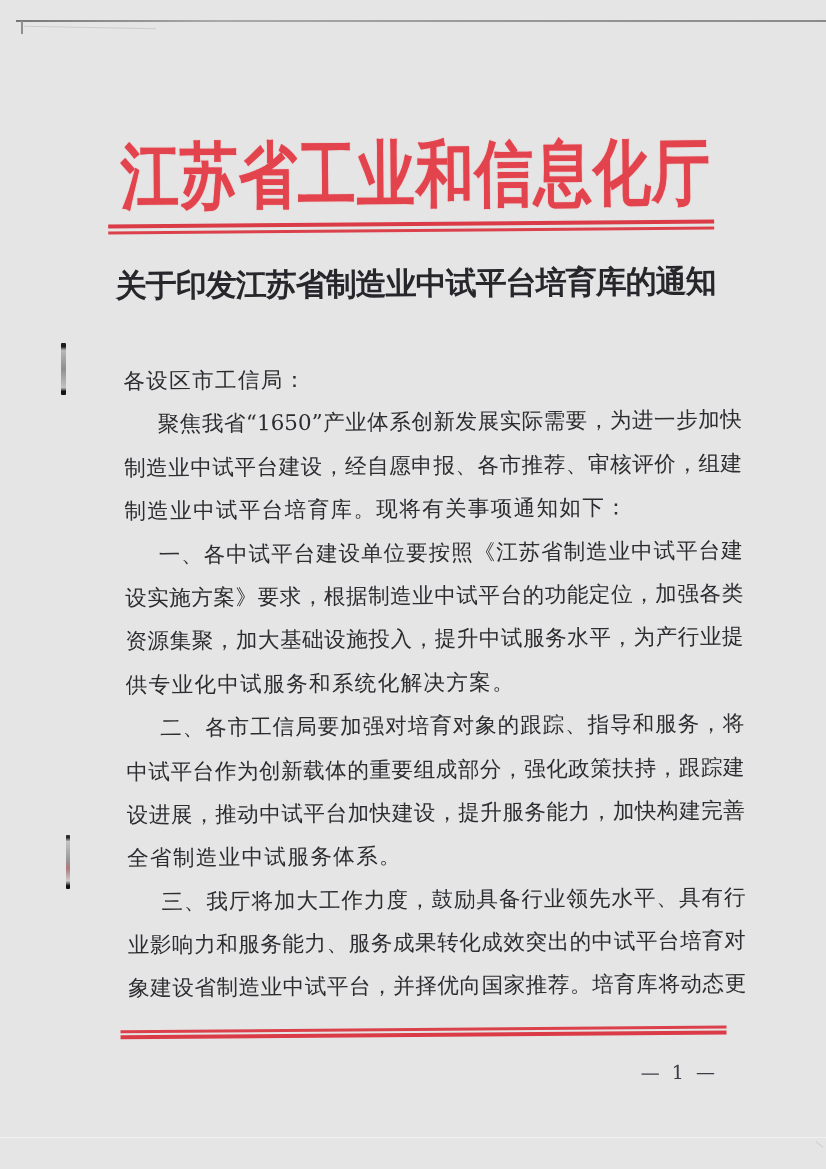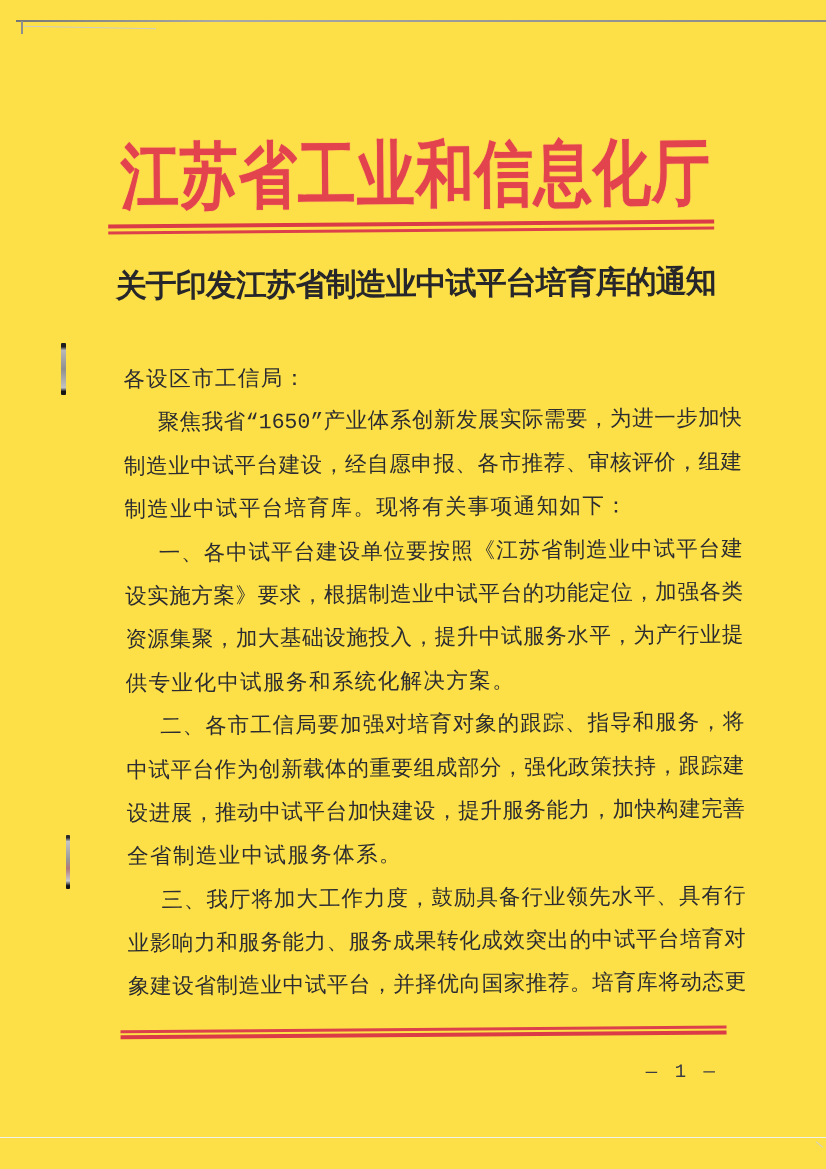--- a/index.html
+++ b/index.html
@@ -3,21 +3,21 @@
 <meta charset="utf-8">
 <style>
   * { margin:0; padding:0; box-sizing:border-box; }
   html,body { width:826px; height:1169px; }
   body {
     position:relative;
     background:#fbfbf9;
     overflow:hidden;
     font-family:"DejaVu Serif","Liberation Serif",serif;
   }
-  .scan-page { position:absolute; inset:0; background:#fde047;font-family:Liberation Mono, monospace; }
+  .scan-page { position:absolute; inset:0; background:#e5e5e5; }
 
   
   .edge-top {
     position:absolute; top:20px; left:16px; right:0; height:2px;
     background:linear-gradient(90deg,#777 0%,#a9a9a9 25%,#989898 60%,#8a8a8a 100%);
   }
   .edge-tick { position:absolute; top:21px; left:21px; width:2px; height:13px; background:#8f8f8f; }
   .edge-faint { position:absolute; top:27px; left:24px; width:132px; height:1px; background:#cccccc; transform:rotate(1deg); }
   .edge-bottom { position:absolute; top:1137px; left:0; right:0; height:1px; background:#f0f0ec; }
   .corner-mark { position:absolute; right:2px; top:1144px; width:9px; height:1px; background:#cfcfcf; transform:rotate(40deg); }

